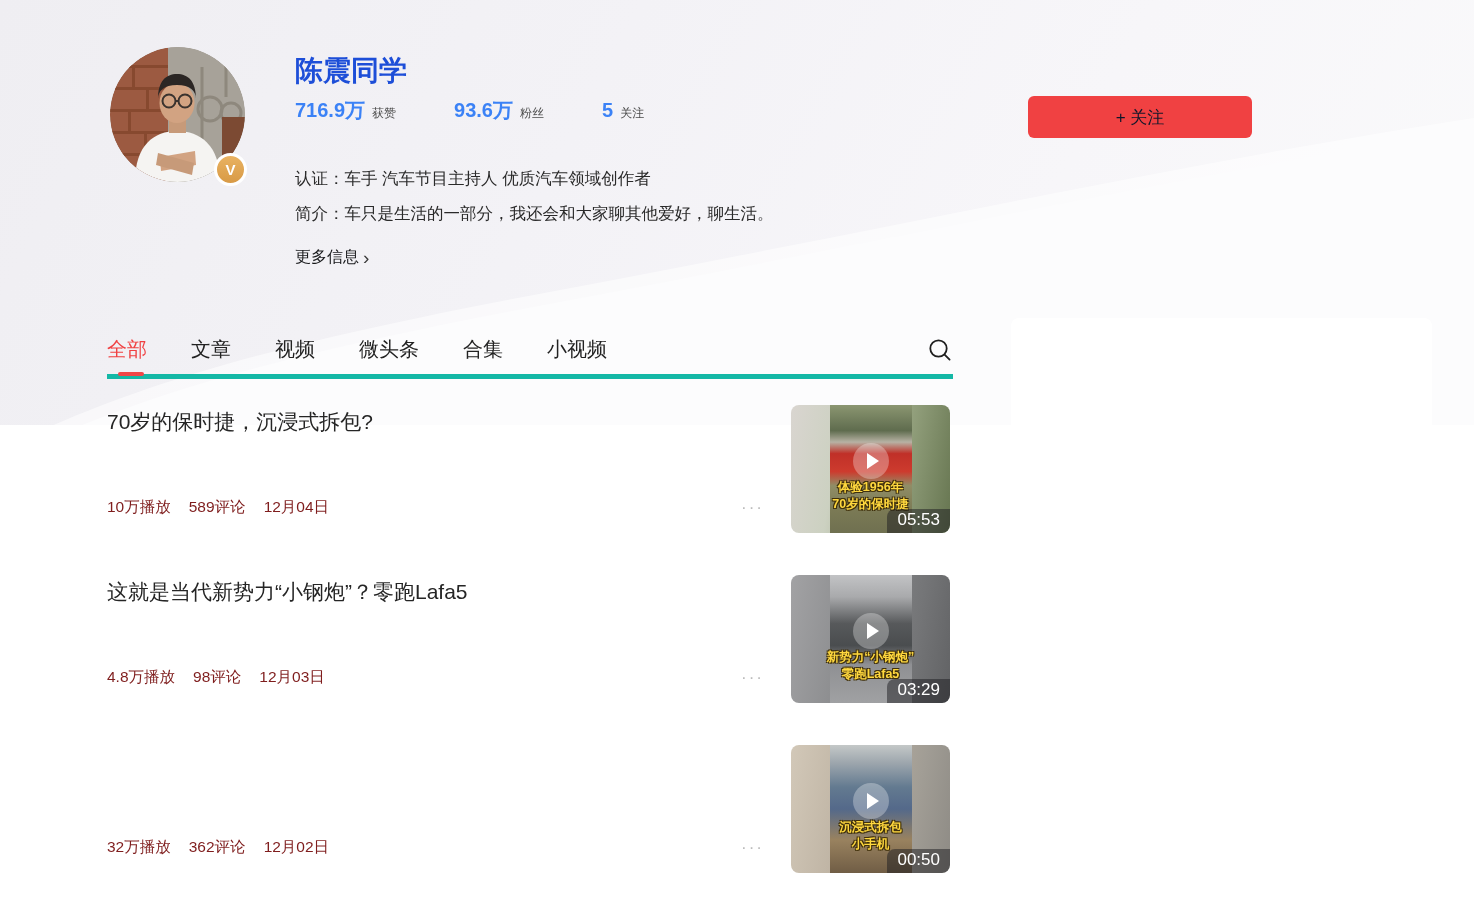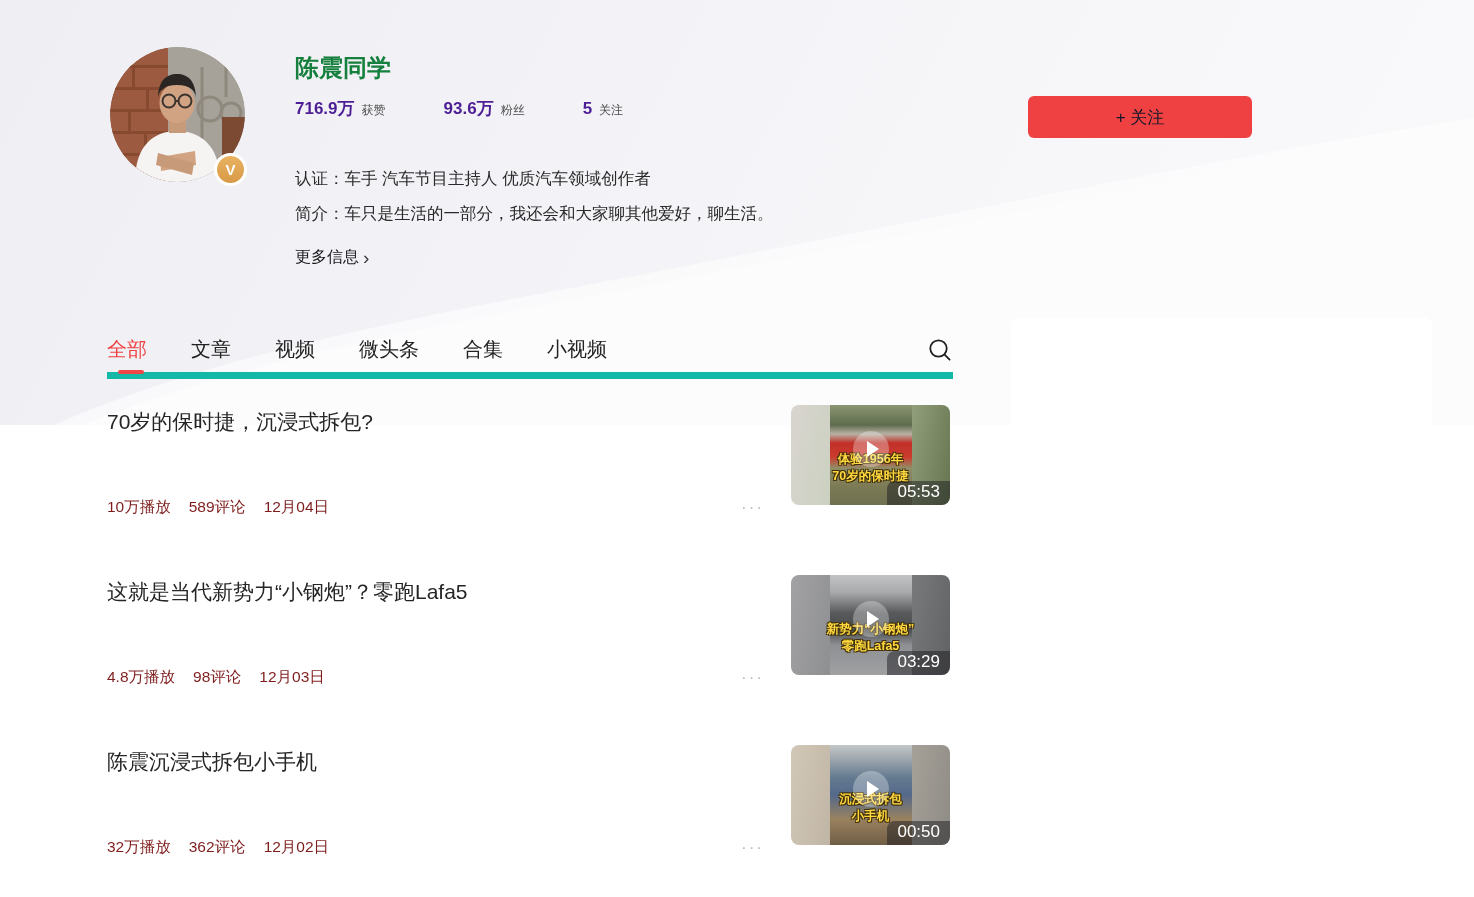--- a/index.html
+++ b/index.html
@@ -14,51 +14,51 @@
 
   .sidebar-card{position:absolute;left:1011px;top:318px;width:421px;height:258px;
     background:#fff;border-radius:8px;}
 
   
   .avatar-wrap{position:absolute;left:110px;top:47px;width:135px;height:135px;cursor:pointer;}
   .avatar-wrap svg{display:block;border-radius:50%;}
   .v-badge{position:absolute;right:-2px;bottom:-4px;width:33px;height:33px;border-radius:50%;
     background:linear-gradient(180deg,#e9b261,#d89a46);border:3px solid #fff;
     color:#fff;font-size:15px;font-weight:bold;display:flex;align-items:center;justify-content:center;}
-  .profile-name{position:absolute;left:295px;top:52px;font-size:24px;font-weight:bold;color:#15803d;}
+  .profile-name{position:absolute;left:295px;top:52px;font-size:28px;font-weight:bold;color:#1d4ed8;}
   .stats-row{position:absolute;left:295px;top:97px;display:flex;gap:58px;align-items:baseline;}
   .stat{display:flex;align-items:baseline;}
-  .stat-value{font-size:17px;font-weight:bold;color:#4c1d95;}
+  .stat-value{font-size:20px;font-weight:bold;color:#3b82f6;}
   .stat-label{font-size:12px;color:#4c4c4c;margin-left:7px;}
   .follow-btn{position:absolute;left:1028px;top:96px;width:224px;height:42px;border:none;
     background:#f04142;color:#0f172a;font-size:17px;border-radius:6px;cursor:pointer;
     display:flex;align-items:center;justify-content:center;font-family:inherit;}
   .info-line{position:absolute;left:295px;font-size:16.5px;color:#2a2a2a;}
   .info-verify{top:168px;}
   .info-intro{top:203px;}
   .more-info{position:absolute;left:295px;top:247px;font-size:16px;color:#17181a;cursor:pointer;display:flex;align-items:center;}
   .more-info .chev{font-size:19px;margin-left:4px;color:#3a3a3a;line-height:1;}
 
   
   .tabbar{position:absolute;left:107px;top:330px;width:846px;height:49px;
-    border-bottom:7px solid #14b8a6;display:flex;gap:44px;align-items:flex-start;}
+    border-bottom:5px solid #14b8a6;display:flex;gap:44px;align-items:flex-start;}
   .tab{font-size:20px;color:#222;cursor:pointer;padding-top:6px;}
   .tab.active{color:#f04142;}
   .tab-underline{position:absolute;left:11px;bottom:-2px;width:26px;height:4px;border-radius:2px;background:#f04647;}
   .search-btn{margin-left:auto;margin-top:7px;cursor:pointer;width:26px;height:26px;}
 
   
   .feed{position:absolute;left:107px;top:388px;width:843px;}
   .feed-item{position:relative;height:170px;}
   .item-title{position:absolute;left:0;top:20px;font-size:21px;font-weight:500;color:#252525;cursor:pointer;max-width:620px;}
   .item-meta{position:absolute;left:0;bottom:40px;display:flex;gap:18px;font-size:15.5px;color:#7f1d1d;}
   .item-more{position:absolute;right:186px;bottom:42px;color:#bcbcbc;font-size:17px;
     letter-spacing:2px;cursor:pointer;line-height:1;}
 
-  .thumb{position:absolute;right:0;top:17px;width:159px;height:100px;border-radius:8px;
+  .thumb{position:absolute;right:0;top:17px;width:159px;height:128px;border-radius:8px;
     overflow:hidden;cursor:pointer;}
   .thumb .strip{position:absolute;left:50%;transform:translateX(-50%);top:0;width:82px;height:100%;}
   .thumb .overlay-text{position:absolute;left:0;bottom:20px;width:100%;text-align:center;
     color:#ffd83e;font-size:12.5px;font-weight:bold;line-height:17px;
     text-shadow:-1px -1px 0 #40300a,1px -1px 0 #40300a,-1px 1px 0 #40300a,1px 1px 0 #40300a;}
   .play-icon{position:absolute;left:50%;top:44%;transform:translate(-50%,-50%);width:38px;height:38px;}
   .duration{position:absolute;right:0;bottom:0;background:rgba(28,28,32,0.5);color:#fff;
     font-size:17px;padding:1px 10px 3px;border-radius:8px 0 8px 0;font-weight:300;}
 
   
@@ -215,21 +215,20 @@
         </div>
         <svg class="play-icon" viewBox="0 0 38 38">
           <circle cx="19" cy="19" r="18" fill="rgba(255,255,255,0.3)"></circle>
           <path d="M15 11 L27 19 L15 27 Z" fill="#ffffff"></path>
         </svg>
         <span class="duration">03:29</span>
       </div>
     </div>
 
     <div class="feed-item">
-      <div class="item-title">陈震沉浸式拆包小手机</div>
       <div class="item-meta">
         <span>32万播放</span>
         <span>362评论</span>
         <span>12月02日</span>
       </div>
       <span class="item-more">···</span>
       <div class="thumb t3">
         <div class="strip"></div>
         <div class="overlay-text">
           <div>沉浸式拆包</div>

